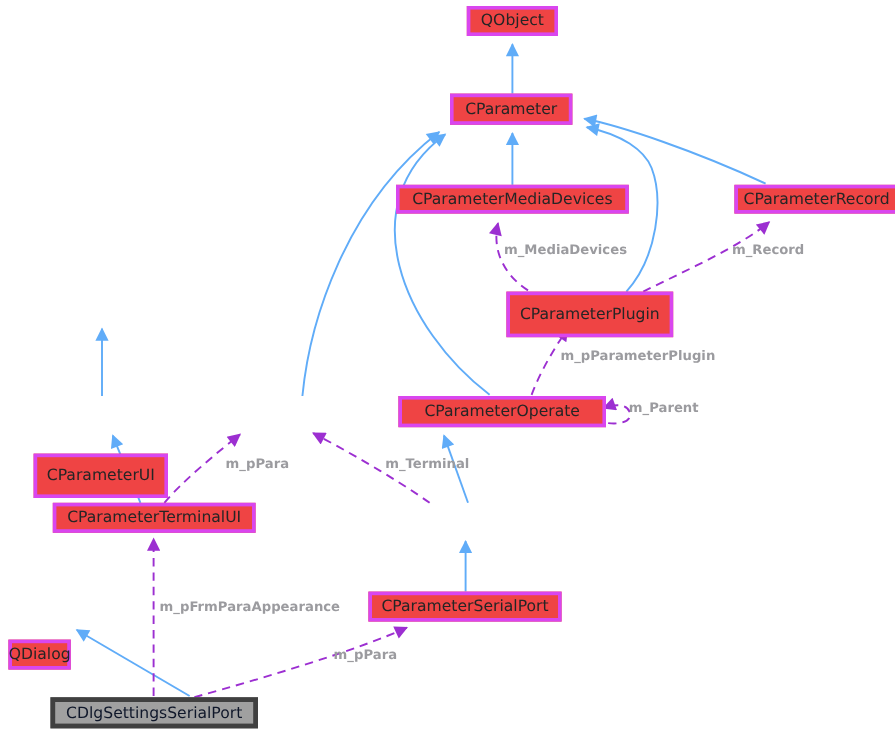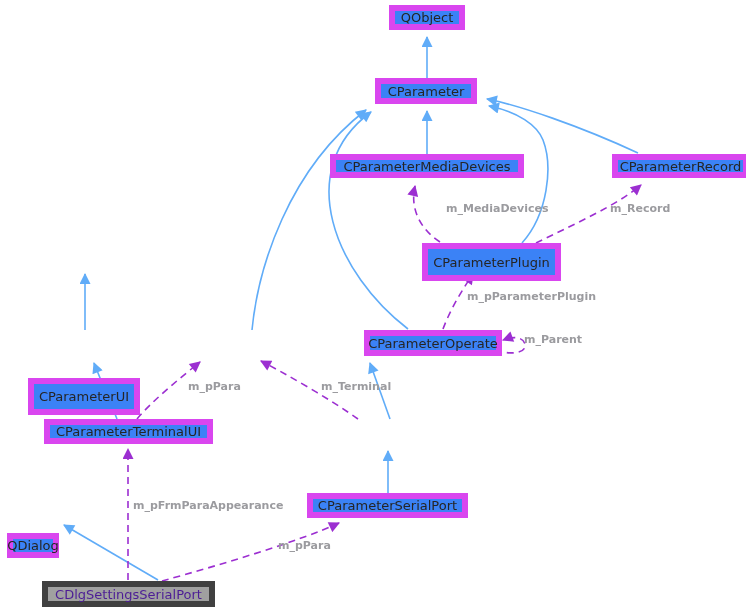--- a/index.html
+++ b/index.html
@@ -3,27 +3,27 @@
 <meta charset="utf-8">
 <style>
   html,body{margin:0;padding:0;background:#ffffff;}
   #canvas{
     position:relative;width:746px;height:612px;background:#ffffff;overflow:hidden;
     font-family:"DejaVu Sans","Liberation Sans",sans-serif;
   }
   #edges{position:absolute;left:0;top:0;width:746px;height:612px;}
   .node{
     position:absolute;box-sizing:border-box;
-    background:#3b82f6;border:6px solid #d946ef;
+    background:#ef4444;border:3px solid #d946ef;
     color:#252525;font-size:13px;line-height:1;
     display:flex;align-items:center;justify-content:center;
     white-space:nowrap;z-index:2;cursor:pointer;
   }
   .node.main{
-    background:#a0a0a0;border:6px solid #404040;color:#4c1d95;
+    background:#a0a0a0;border:4px solid #404040;color:#0f172a;
   }
   .edge-label{
     position:absolute;z-index:3;white-space:nowrap;
     color:#9b9b9f;font-size:11px;font-weight:bold;line-height:1;
   }
 </style>
 </head>
 <body>
 
 <div id="canvas">
@@ -63,27 +63,27 @@
       <path d="M 162,581 C 220,565 300,541 339,523" marker-end="url(#arrP)"></path>
     </g>
   </svg>
 
   <div class="node" style="left:389px;top:5px;width:76px;height:25px;">QObject</div>
   <div class="node" style="left:375px;top:78px;width:102px;height:26px;">CParameter</div>
   <div class="node" style="left:330px;top:154px;width:194px;height:24px;">CParameterMediaDevices</div>
   <div class="node" style="left:612px;top:154px;width:137px;height:24px;">CParameterRecord</div>
   <div class="node" style="left:422px;top:243px;width:139px;height:38px;">CParameterPlugin</div>
   <div class="node" style="left:28px;top:330px;width:112px;height:37px;margin-top:48px;">CParameterUI</div>
-  <div class="node" style="left:364px;top:330px;width:138px;height:26px;">CParameterOperate</div>
+  <div class="node" style="left:332px;top:330px;width:173px;height:26px;">CParameterOperate</div>
   <div class="node" style="left:44px;top:419px;width:169px;height:25px;">CParameterTerminalUI</div>
   <div class="node" style="left:7px;top:493px;width:52px;height:25px;margin-top:40px;">QDialog</div>
   <div class="node" style="left:307px;top:493px;width:161px;height:25px;">CParameterSerialPort</div>
   <div class="node main" style="left:42px;top:581px;width:173px;height:26px;">CDlgSettingsSerialPort</div>
 
-  <div class="edge-label" style="left:446px;top:203px;text-align:center;">m_MediaDevices</div>
+  <div class="edge-label" style="left:420px;top:203px;text-align:center;">m_MediaDevices</div>
   <div class="edge-label" style="left:610px;top:203px;">m_Record</div>
   <div class="edge-label" style="left:467px;top:291px;">m_pParameterPlugin</div>
   <div class="edge-label" style="left:524px;top:334px;">m_Parent</div>
   <div class="edge-label" style="left:188px;top:381px;">m_pPara</div>
   <div class="edge-label" style="left:321px;top:381px;">m_Terminal</div>
   <div class="edge-label" style="left:133px;top:500px;">m_pFrmParaAppearance</div>
   <div class="edge-label" style="left:278px;top:540px;">m_pPara</div>
 
 </div>
 

